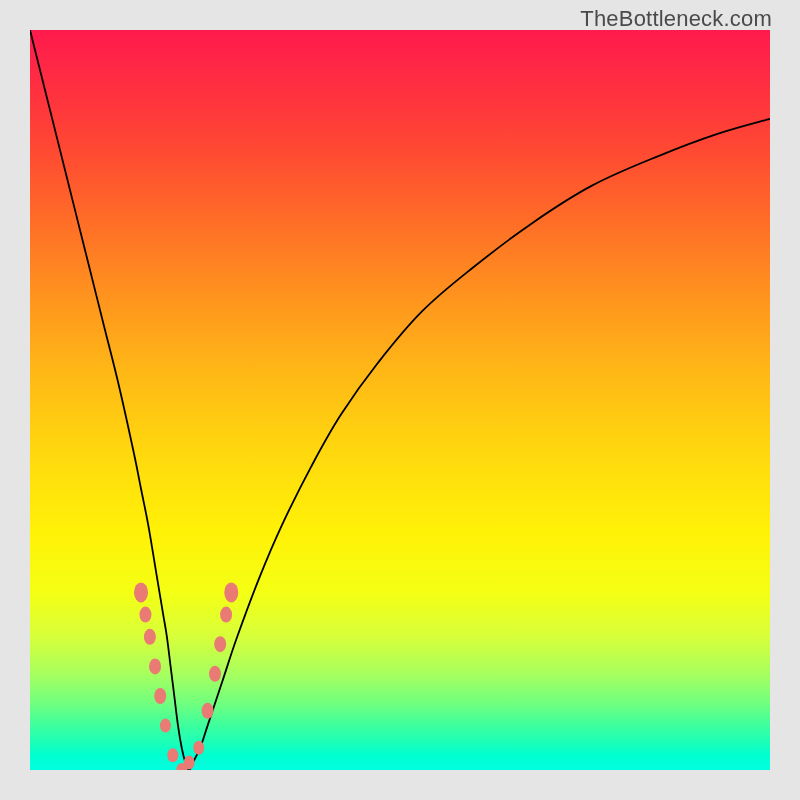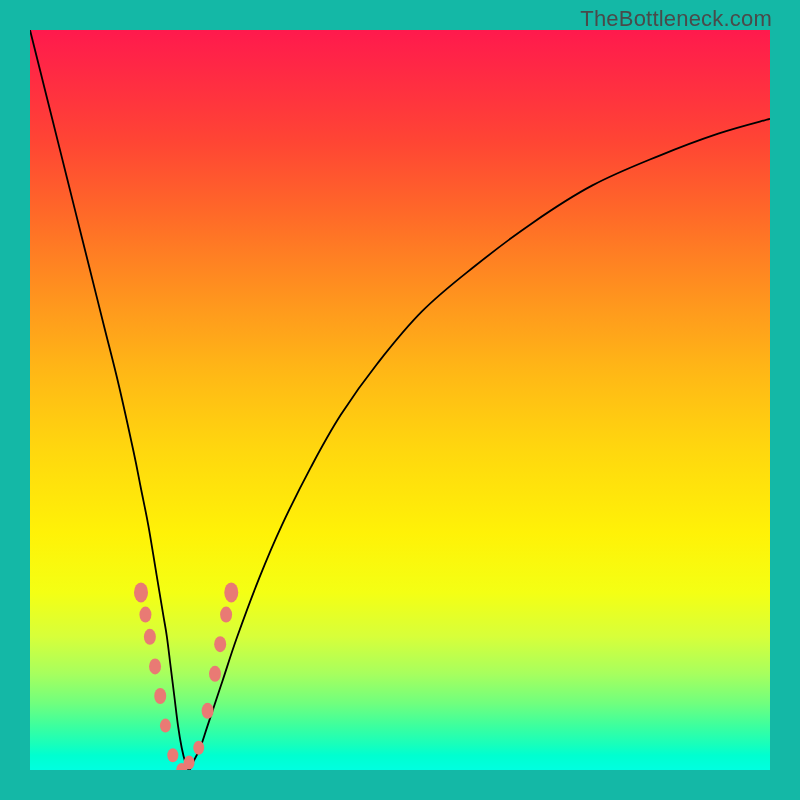--- a/index.html
+++ b/index.html
@@ -8,21 +8,21 @@
     width: 800px;
     height: 800px;
     overflow: hidden;
     background: #000;
     font-family: Arial, Helvetica, sans-serif;
   }
   .frame {
     position: relative;
     width: 800px;
     height: 800px;
-    background: #14b8a6;
+    background: #e5e5e5;
   }
   .plot {
     position: absolute;
     left: 30px;
     top: 30px;
     width: 740px;
     height: 740px;
     background: linear-gradient(to bottom,
       #ff1a4d 0%,
       #ff3040 8%,

